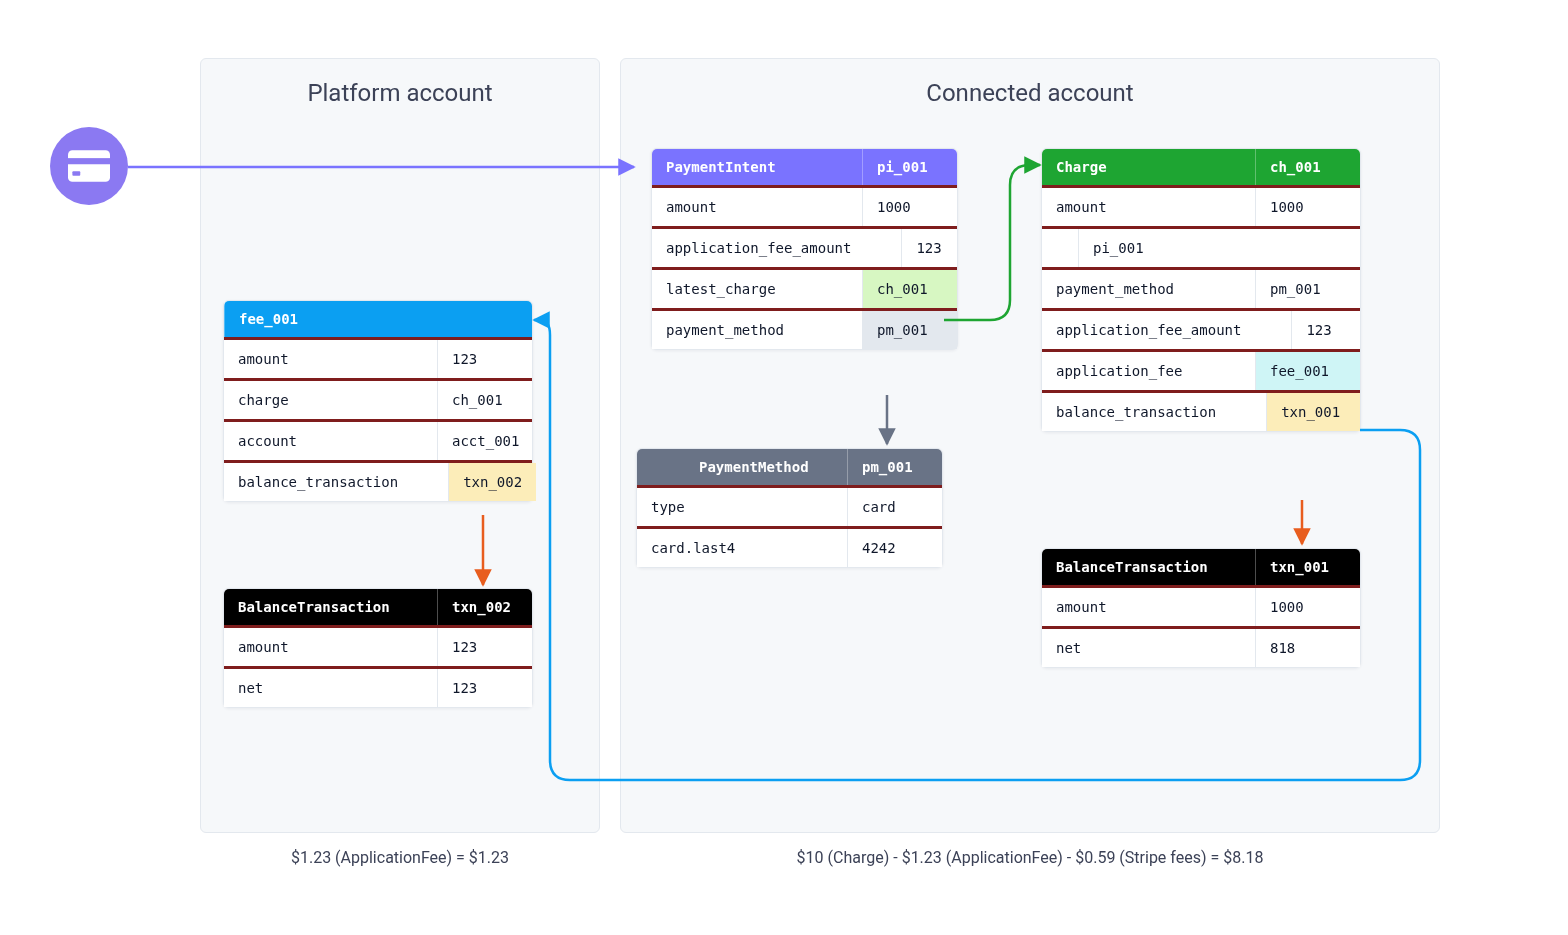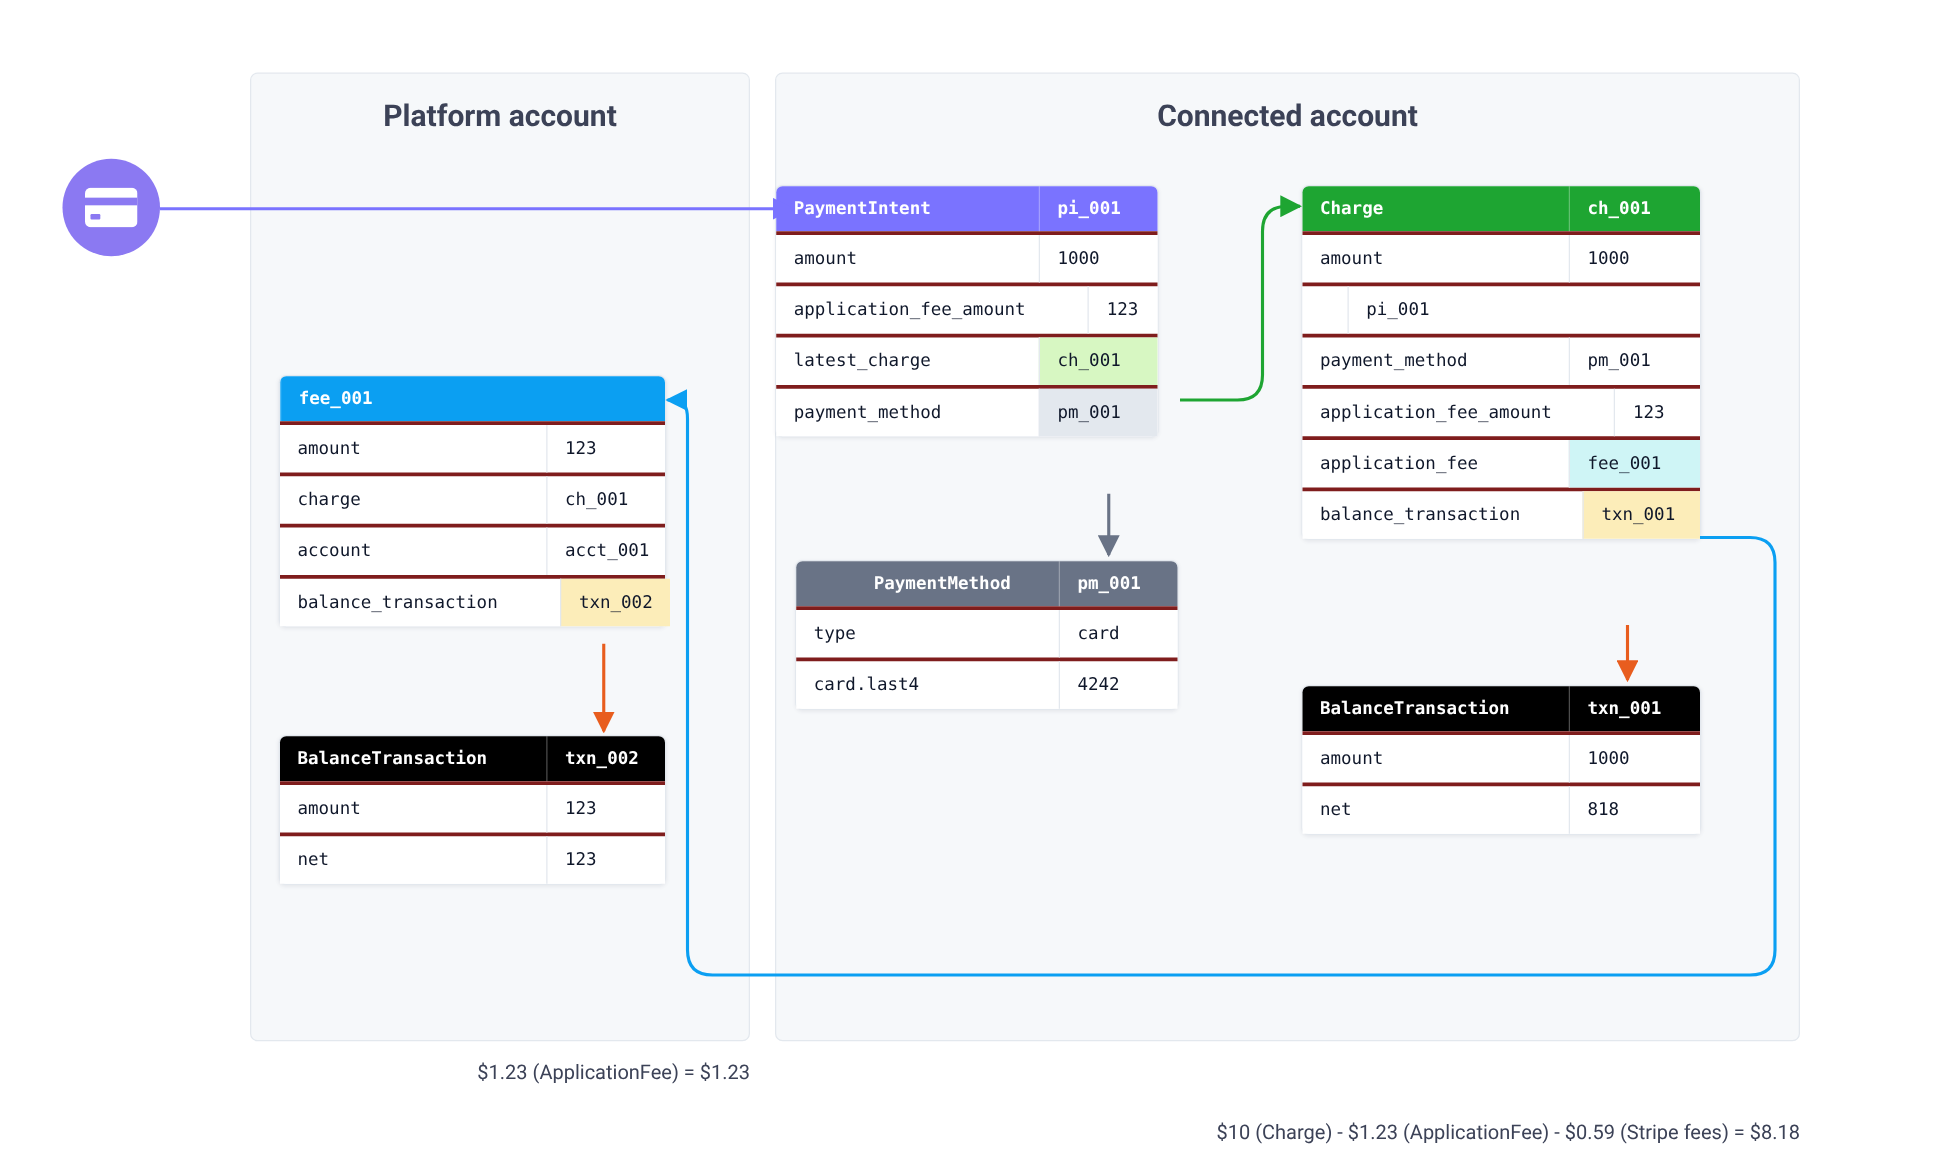--- a/index.html
+++ b/index.html
@@ -17,21 +17,21 @@
   .panel {
     position: absolute;
     background: #f6f8fa;
     border: 1px solid #e3e8ee;
     border-radius: 6px;
     padding-top: 20px;
   }
   .panel-title {
     text-align: center;
     font-size: 24px;
-    font-weight: 700;
+    font-weight: 400;
     color: #3c4257;
     margin-bottom: 20px;
   }
 
   .card-icon {
     position: absolute;
     width: 78px; height: 78px;
     border-radius: 50%;
     background: #8b79f2;
     display: flex; align-items: center; justify-content: center;
@@ -78,21 +78,21 @@
   .hdr-blue   { background: #0b9ff2; }
   .hdr-purple { background: #7a73ff; }
   .hdr-green  { background: #1ea532; }
   .hdr-orange { background: #000000; }
   .hdr-gray   { background: #697386; padding-left: 48px; }
 
   .caption {
     position: absolute;
     font-size: 16px;
     color: #3c4257;
-    text-align: right;
+    text-align: center;
   }
 </style>
 </head>
 <body>
 
 <div class="canvas">
 
   <svg class="arrows">
     <defs>
       <marker id="ah-purple" viewBox="0 0 10 10" refX="9" refY="5" markerWidth="7" markerHeight="7" orient="auto-start-reverse">
@@ -171,21 +171,21 @@
     <div class="obj-row">
         <div class="k">amount</div>
         <div class="v">123</div>
       </div>
     <div class="obj-row">
         <div class="k">net</div>
         <div class="v">123</div>
       </div>
   </div>
 
-  <div class="obj" style="left:580px; top:108px; width:307px;">
+  <div class="obj" style="left:611px; top:108px; width:307px;">
     <div class="obj-head hdr-purple">
       <div class="name">PaymentIntent</div>
       <div class="idcell">pi_001</div>
     </div>
     <div class="obj-row">
         <div class="k">amount</div>
         <div class="v">1000</div>
       </div>
     <div class="obj-row">
         <div class="k">application_fee_amount</div>
@@ -255,15 +255,15 @@
         <div class="k">amount</div>
         <div class="v">1000</div>
       </div>
     <div class="obj-row">
         <div class="k">net</div>
         <div class="v">818</div>
       </div>
   </div>
 
   <div class="caption" style="left:160px; top:808px; width:400px;">$1.23 (ApplicationFee) = $1.23</div>
-  <div class="caption" style="left:580px; top:808px; width:820px;margin-top:48px;">$10 (Charge) - $1.23 (ApplicationFee) - $0.59 (Stripe fees) = $8.18</div>
+  <div class="caption" style="left:580px; top:808px; width:820px;">$10 (Charge) - $1.23 (ApplicationFee) - $0.59 (Stripe fees) = $8.18</div>
 
 </div>
 
 </body></html>

